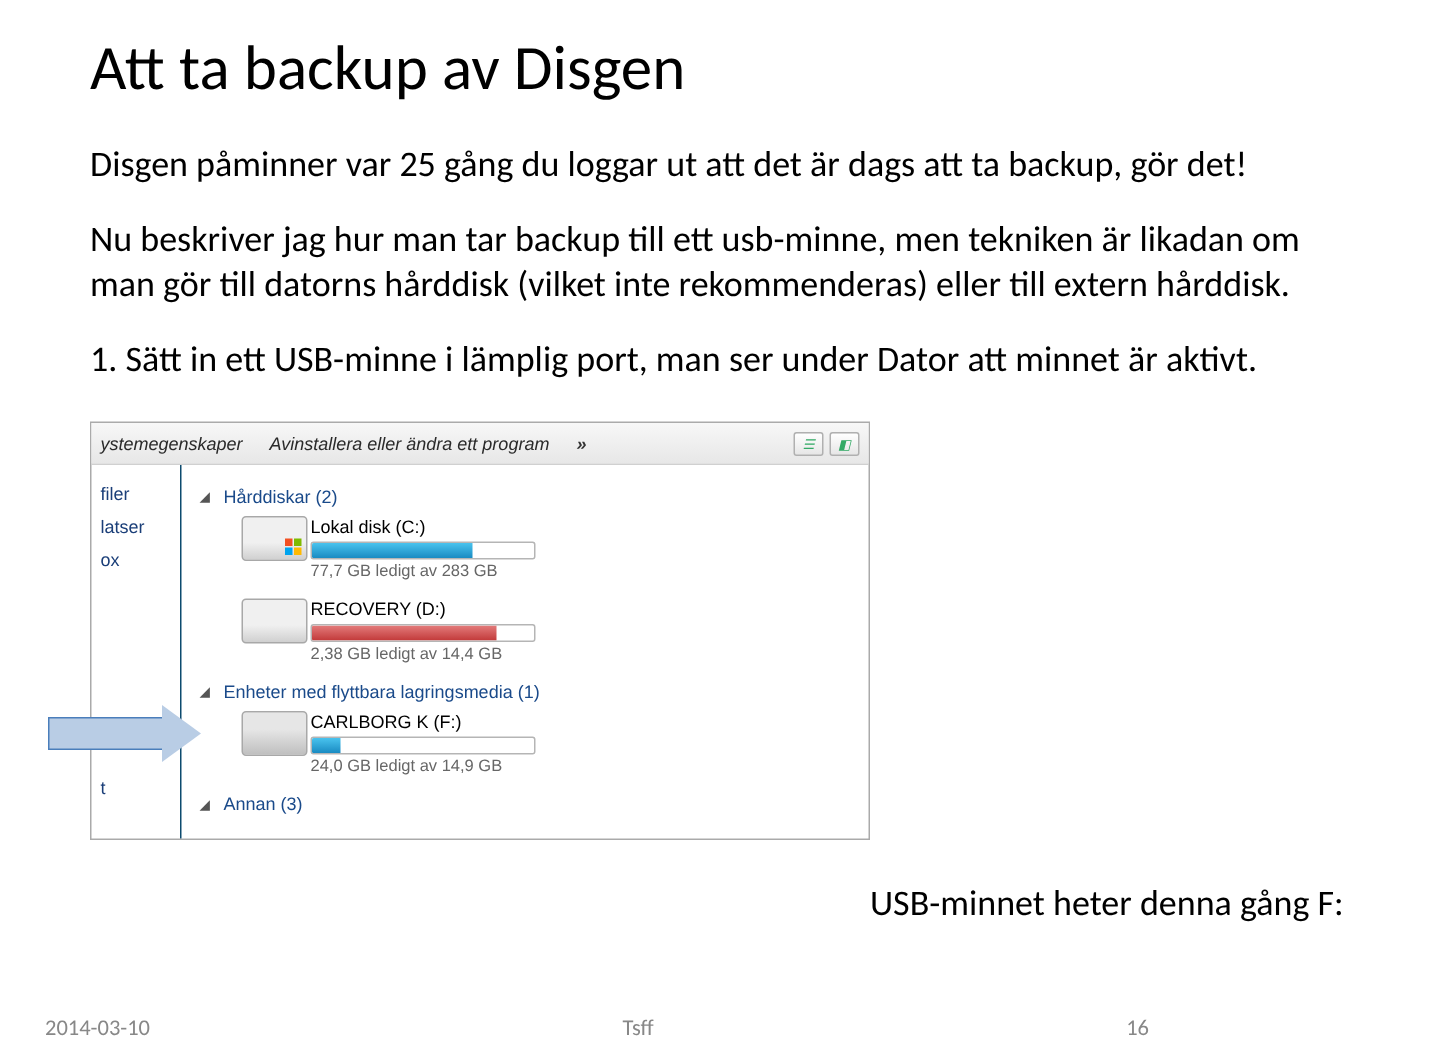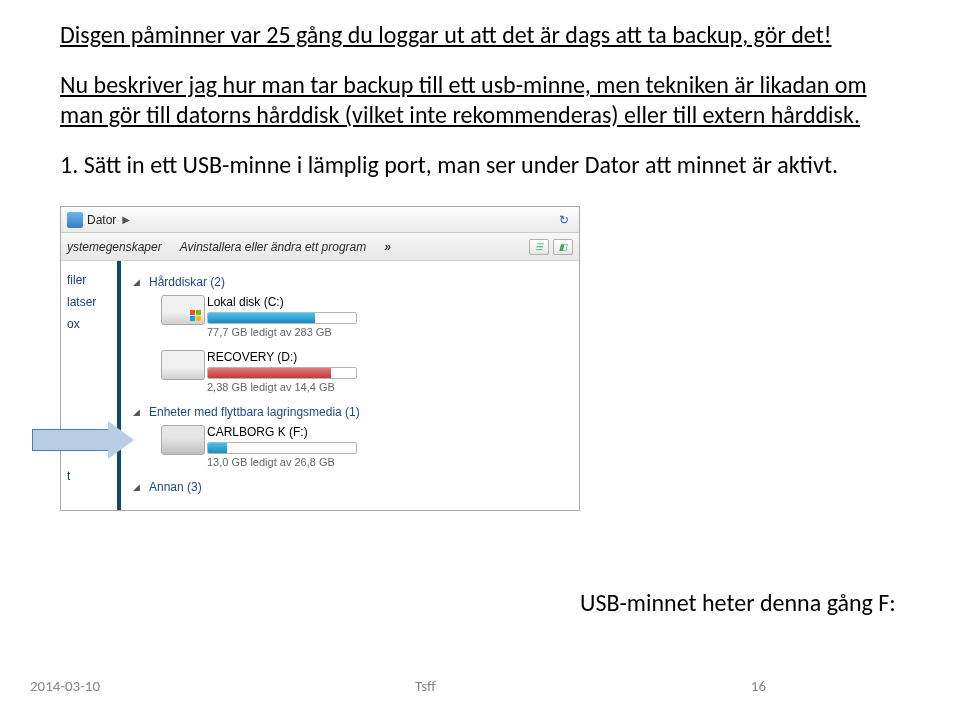--- a/index.html
+++ b/index.html
@@ -16,21 +16,20 @@
   }
   .title {
     font-size: 42px;
     font-weight: 400;
     margin-bottom: 24px;
   }
   .para {
     font-size: 24px;
     line-height: 1.25;
     margin-bottom: 20px;
-    text-decoration: underline;
   }
   .list-item {
     font-size: 24px;
     line-height: 1.25;
     margin-bottom: 26px;
   }
   
   .shot-wrap {
     position: relative;
     width: 560px;
@@ -89,21 +88,21 @@
     background: linear-gradient(#fff,#e6e6e6);
     border-radius: 2px;
     display: flex; align-items: center; justify-content: center;
   }
   .vicon span { font-size: 9px; color: #3a6; }
   .body-row {
     display: flex;
   }
   .side {
     width: 60px;
-    border-right: 4px solid #0c4a6e;
+    border-right: 1px solid #0c4a6e;
     padding: 8px 4px;
     font-size: 12px;
     color: #1a3e78;
   }
   .side div { padding: 4px 2px; }
   .content {
     flex: 1;
     padding: 8px 10px 10px 40px;
   }
   .group-head {
@@ -210,35 +209,29 @@
     justify-content: space-between;
     padding: 0 30px;
     font-size: 15px;
     color: #888;
   }
 </style>
 </head>
 <body>
 
 <div class="page">
+  <h1 class="title">Att ta backup av Disgen</h1>
 
   <p class="para">Disgen påminner var 25 gång du loggar ut att det är dags att ta backup, gör det!</p>
   <p class="para">Nu beskriver jag hur man tar backup till ett usb-minne, men tekniken är likadan om man gör till datorns hårddisk (vilket inte rekommenderas) eller till extern hårddisk.</p>
   <p class="list-item">1. Sätt in ett USB-minne i lämplig port, man ser under Dator att minnet är aktivt.</p>
 
   <div class="shot-wrap">
     <div class="shot">
 
-      <div class="breadcrumb">
-        <span class="bc-icon"></span>
-        <span class="bc-text">Dator</span>
-        <span class="bc-arrow">▶</span>
-        <span class="bc-spacer"></span>
-        <span class="refresh-icon">↻</span>
-      </div>
 
       <div class="toolbar">
         <span>ystemegenskaper</span>
         <span>Avinstallera eller ändra ett program</span>
         <span class="tb-more">»</span>
         <span class="tb-spacer"></span>
         <span class="view-icons">
           <span class="vicon">
               <span>☰</span>
             </span>
@@ -287,21 +280,21 @@
             <span class="tri">◢</span>
             <span>Enheter med flyttbara lagringsmedia (1)</span>
           </div>
           <div class="drive">
             <div class="drive-icon usb"></div>
             <div class="drive-text">
               <div class="drive-name">CARLBORG K (F:)</div>
               <div class="bar">
                   <div class="bar-fill" style="width:13%"></div>
                 </div>
-              <div class="drive-info">13,0 GB ledigt av 26,8 GB</div>
+              <div class="drive-info">24,0 GB ledigt av 14,9 GB</div>
             </div>
           </div>
 
           <div class="group-head" style="margin-bottom:6px">
             <span class="tri">◢</span>
             <span>Annan (3)</span>
           </div>
         </div>
       </div>
     </div>

